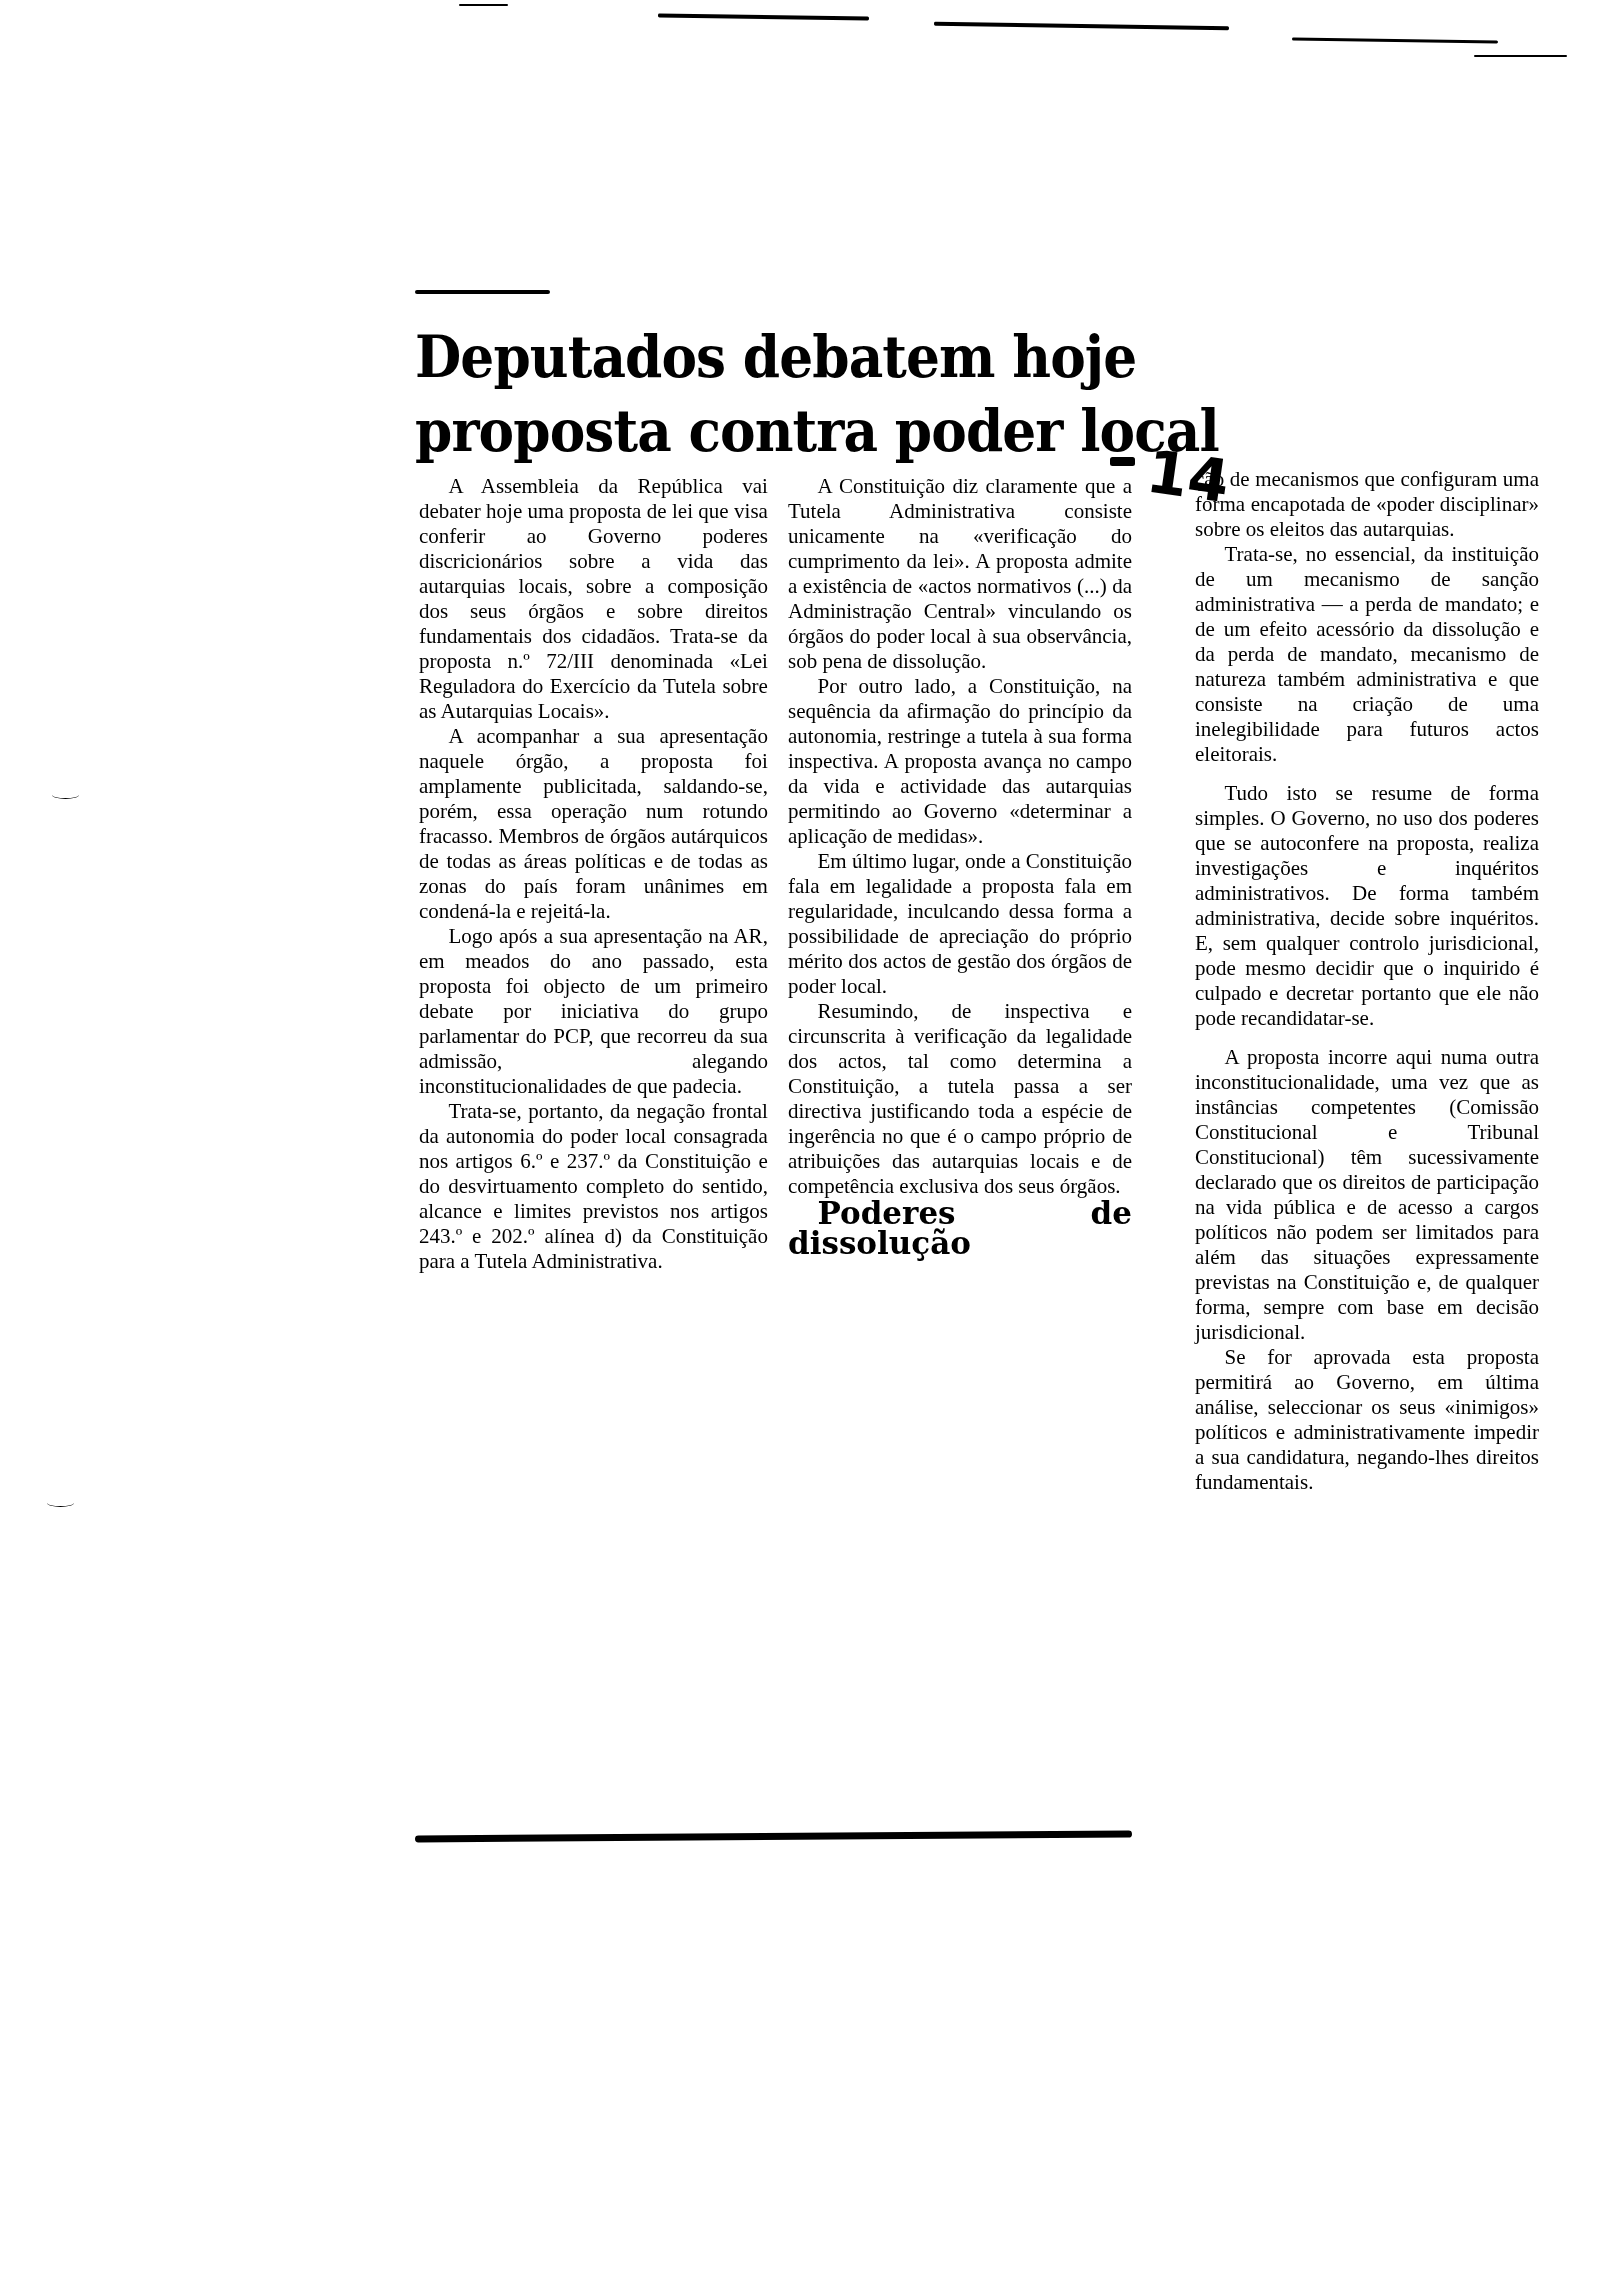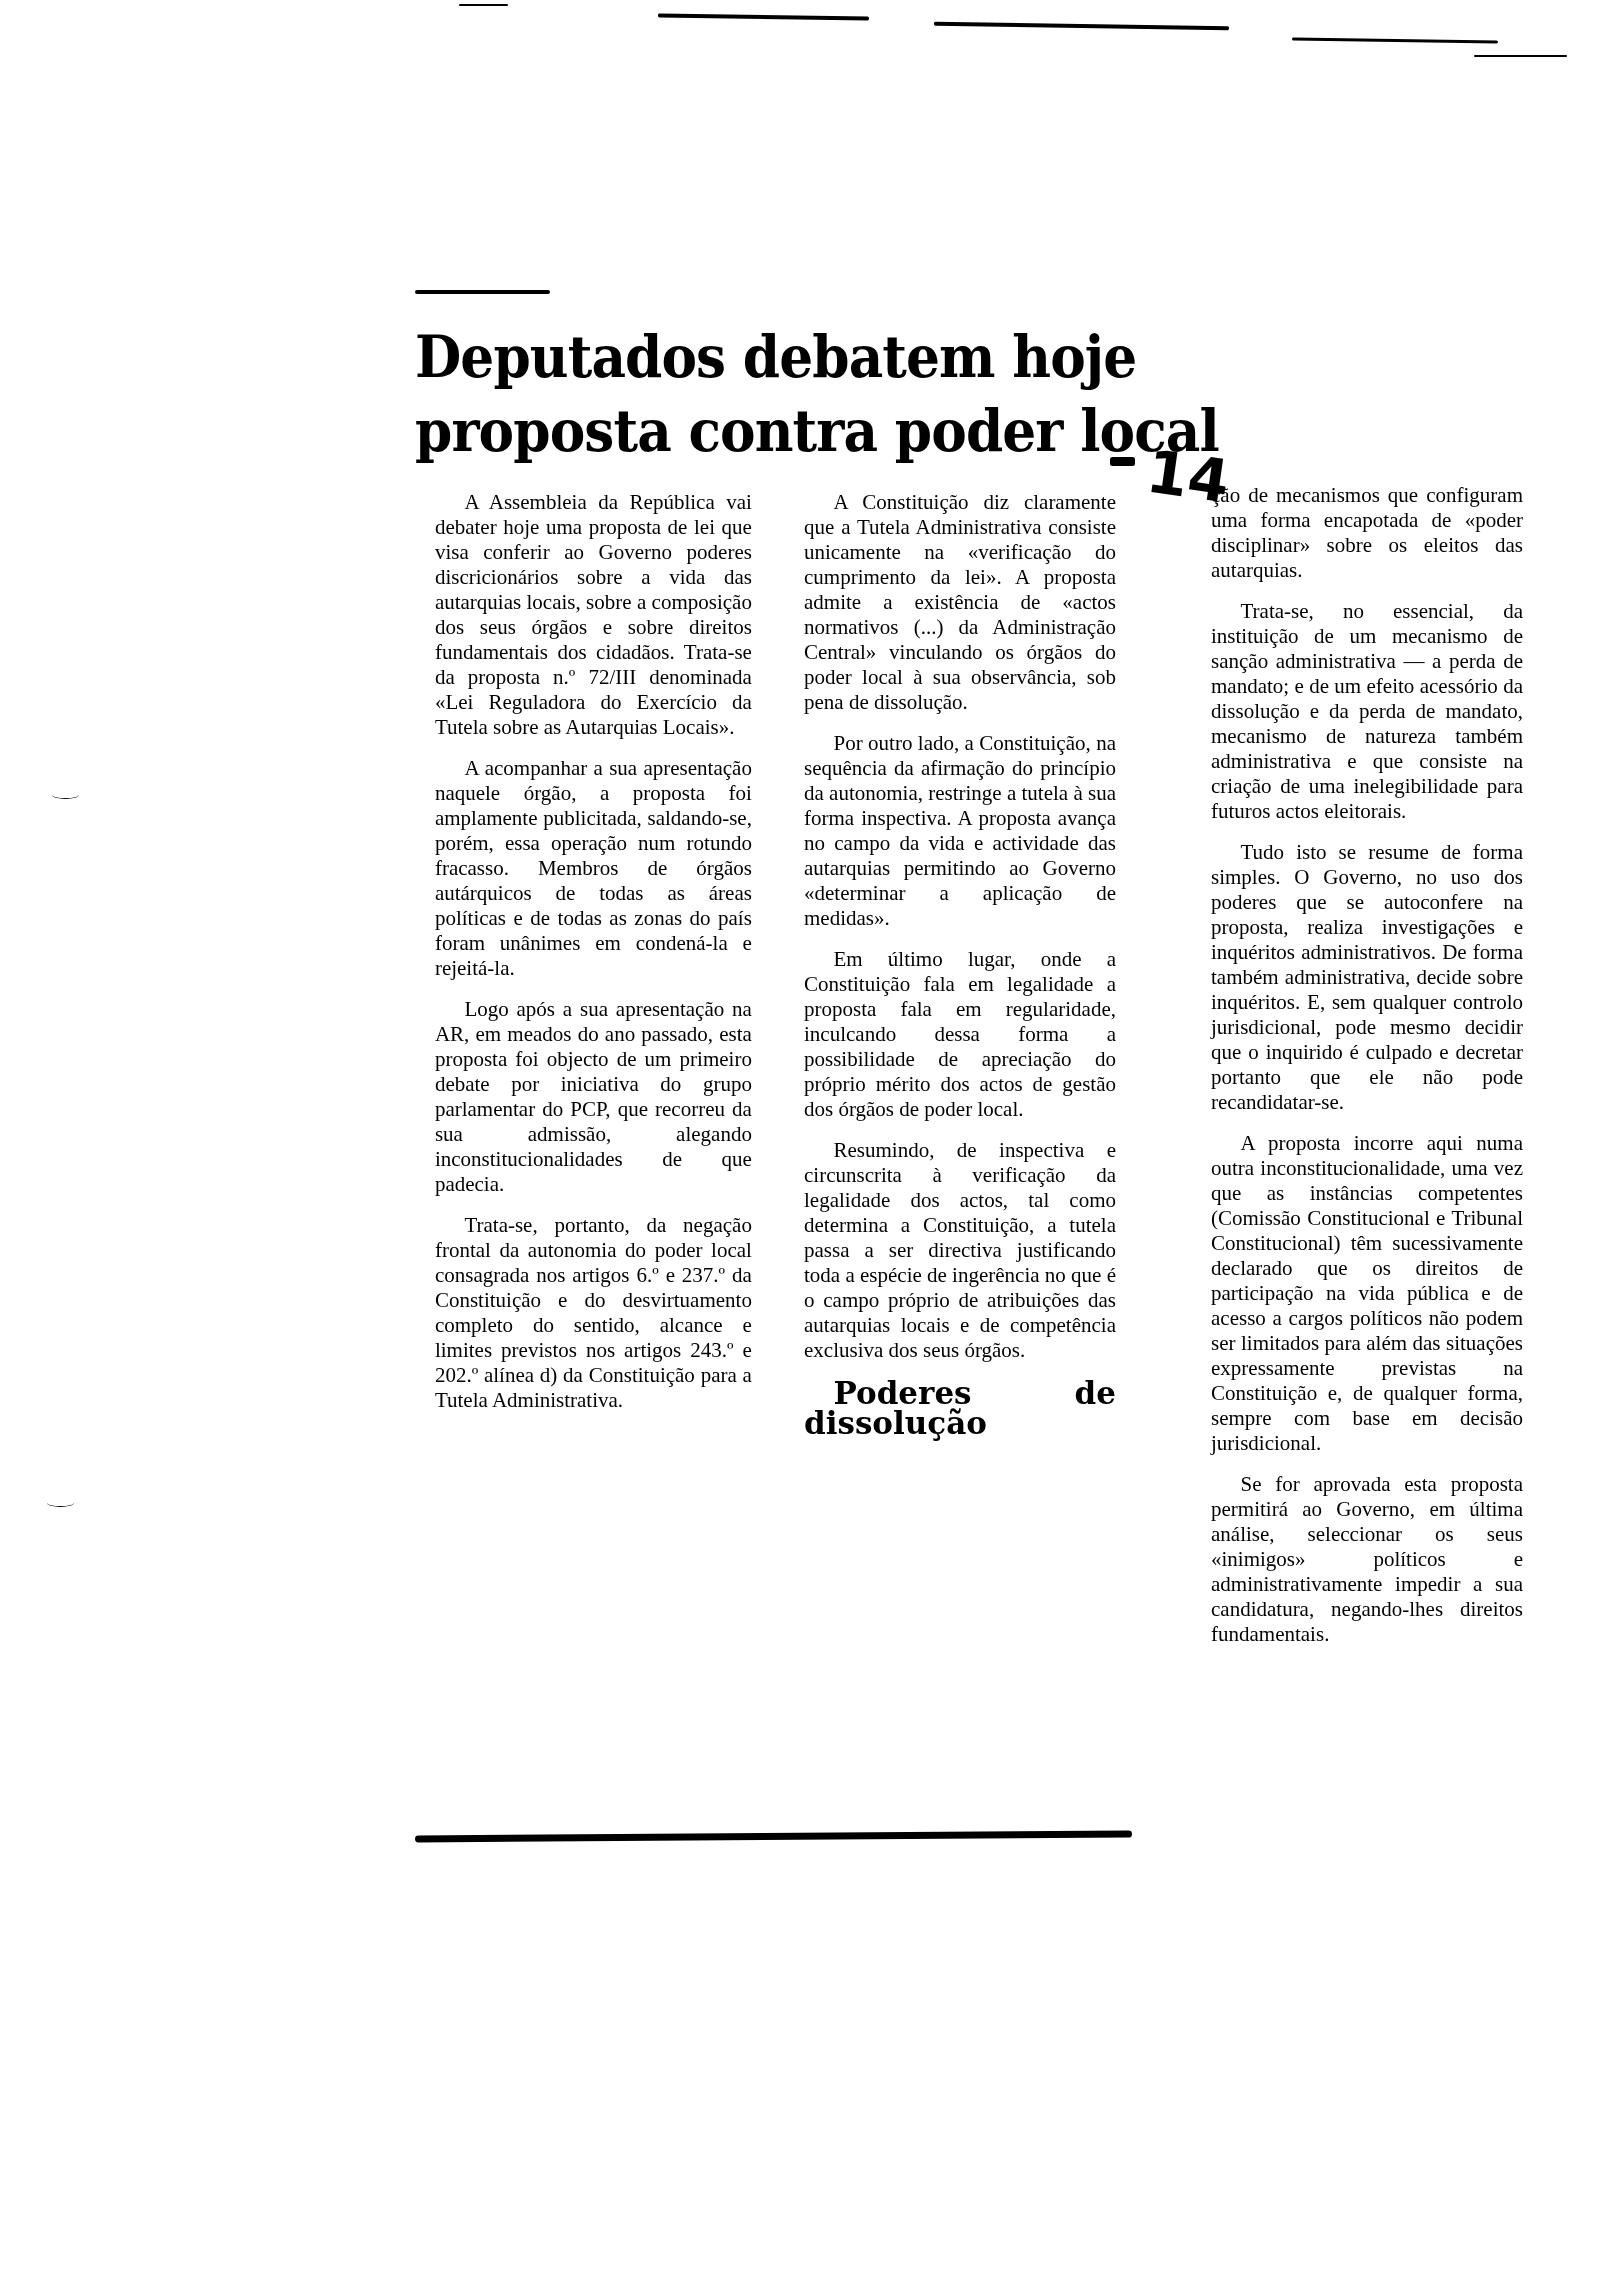--- a/index.html
+++ b/index.html
@@ -9,21 +9,21 @@
   .top-rule { position: absolute; left: 0; top: 0; width: 135px; height: 4.4px; background: #000; border-radius: 2px; }
   .headline {
     position: absolute; left: 0; top: 29.5px; width: 884px;
     font-family: "DejaVu Serif", serif; font-weight: bold;
     font-size: 58px; line-height: 74px; letter-spacing: -1px;
     margin: 0; transform: scaleX(0.92); transform-origin: left top;
   }
   .col { position: absolute; top: 184px; width: 349px;
     font-family: "Liberation Serif", serif; font-size: 21px; line-height: 25px;
     text-align: justify; hyphens: auto; }
-  .col p { margin: 16px; text-indent: 29.5px; }
+  .col p { margin: 0; text-indent: 29.5px; }
   .col p.noindent { text-indent: 0; }
   .col p.gap { margin-top: 13.8px; }
   .col1 { left: 3.9px; }
   .col2 { left: 373px; width: 344px; }
   .col3 { left: 780px; width: 344px; top: 177px; }
   .subhead { font-family: "DejaVu Serif", serif; font-weight: bold; font-size: 31px;
     line-height: 29.5px; margin: 29.5px 0 19.7px 0; text-indent: 0; }
   .bottom-rule { position: absolute; left: 0; top: 1543px; width: 717px; height: 6.9px;
     background: #000; border-radius: 3.4px; transform: rotate(-0.4deg); }
   .hand-mark { position: absolute; left: 732px; top: 157px;

